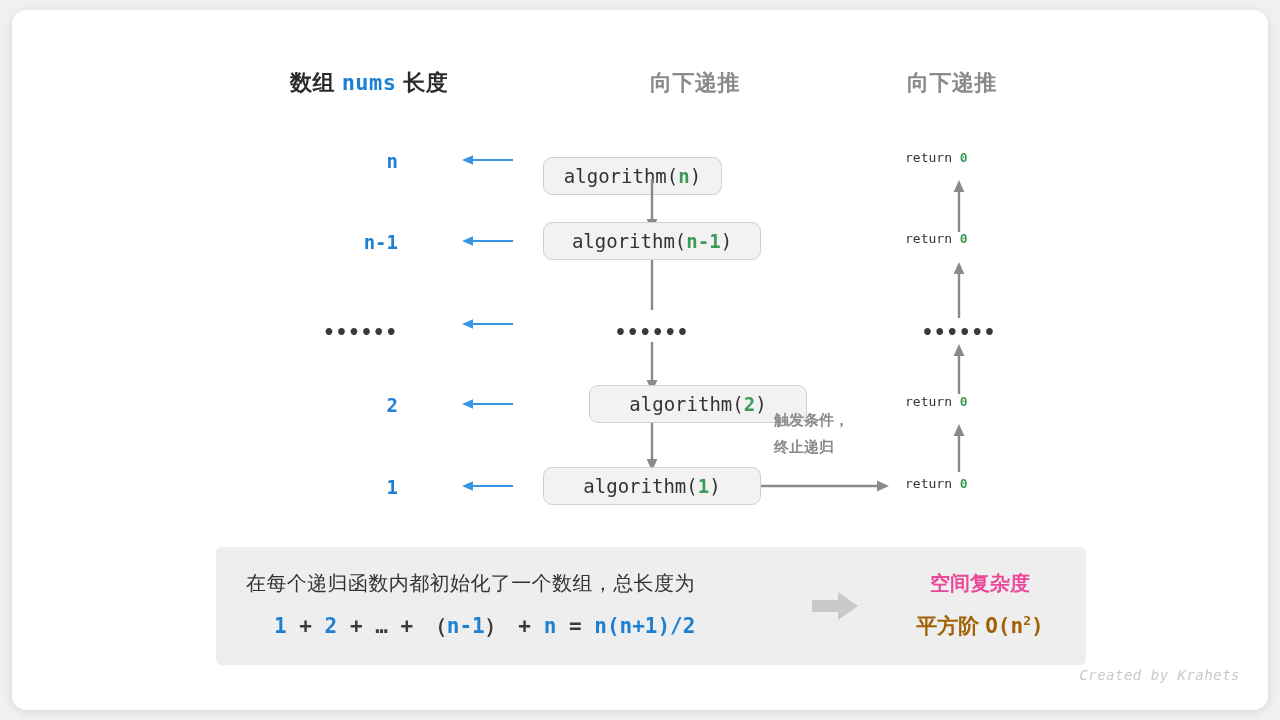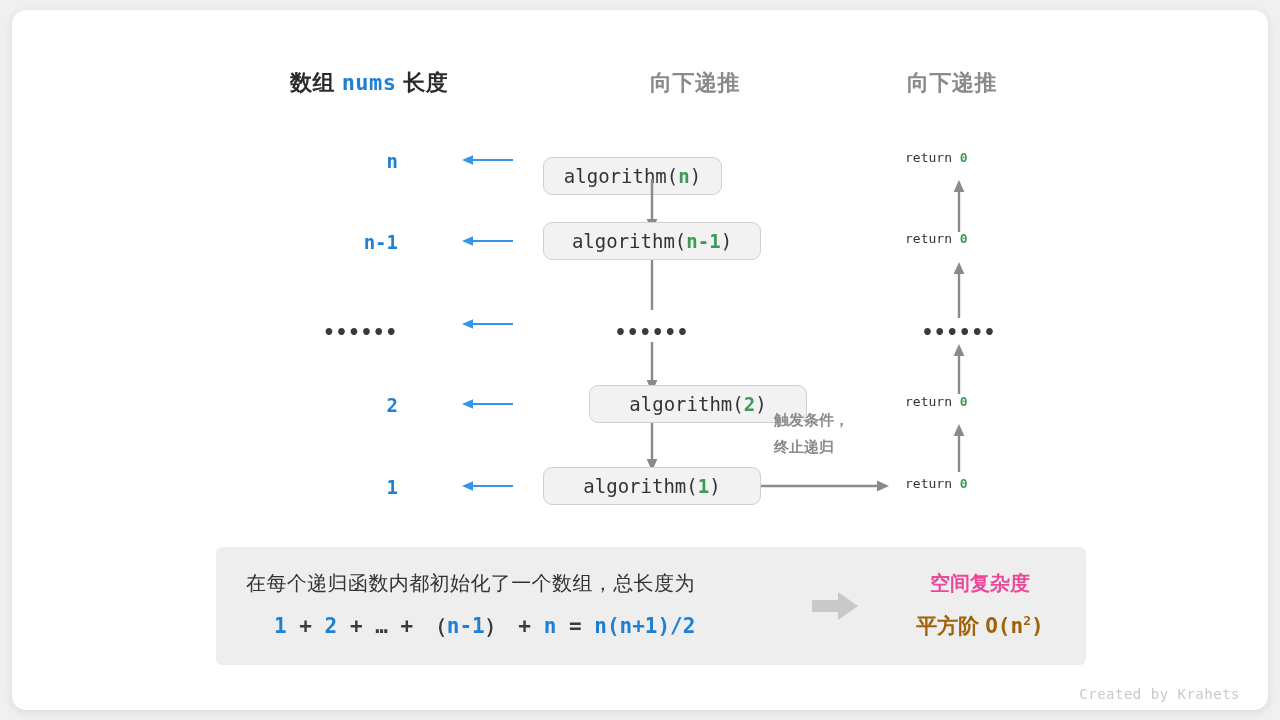--- a/index.html
+++ b/index.html
@@ -188,26 +188,27 @@
     white-space: nowrap;
   }
   .result-value .mono {
     font-family: "DejaVu Sans Mono", "Liberation Mono", monospace;
   }
   .result-value sup { font-size: 13px; }
 
   .credit {
     position: absolute;
     right: 28px;
-    bottom: 8px;
+    bottom: 27px;
     font-family: "DejaVu Sans Mono", "Liberation Mono", monospace;
     font-size: 14px;
     color: #c9c9c9;
     letter-spacing: 0.5px;
     white-space: nowrap;
+    font-style: italic;
   }
 
   svg { display: block; overflow: visible; }
 </style>
 </head>
 <body>
 
 <div class="page">
   <div class="card">
 

